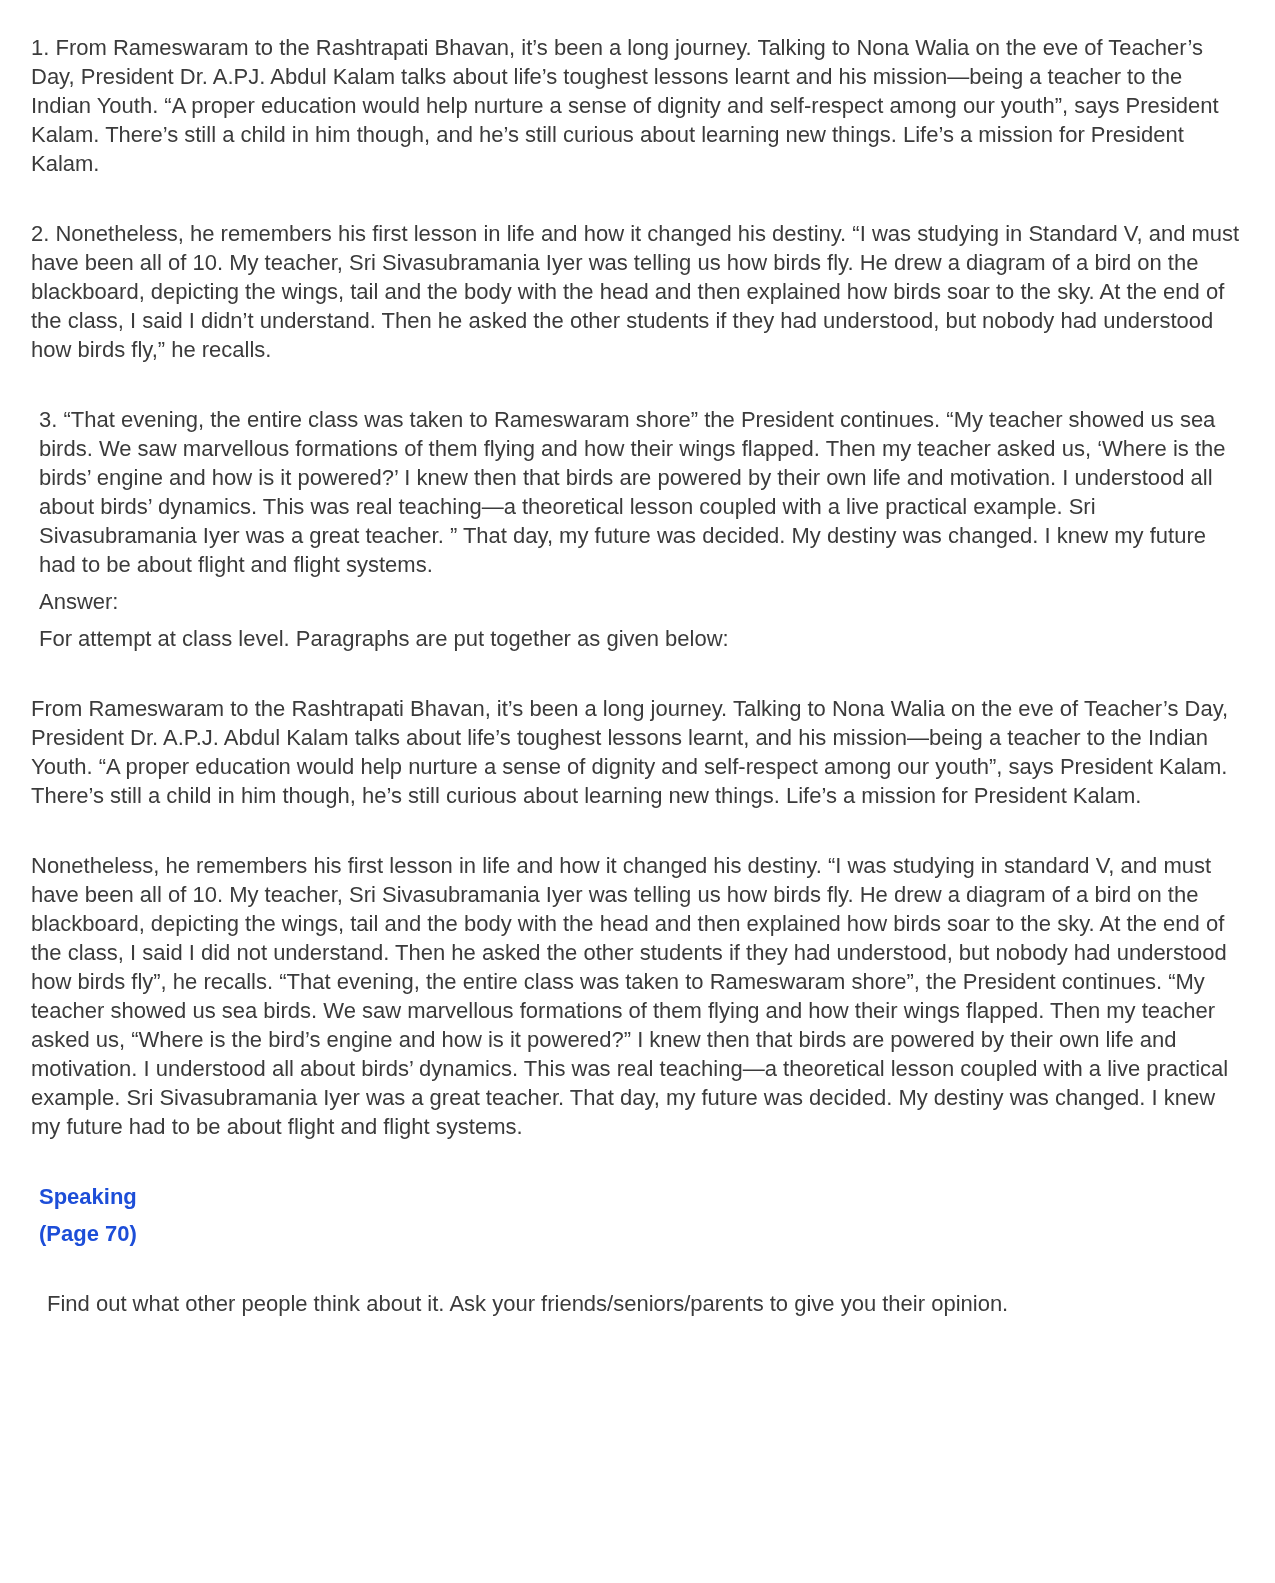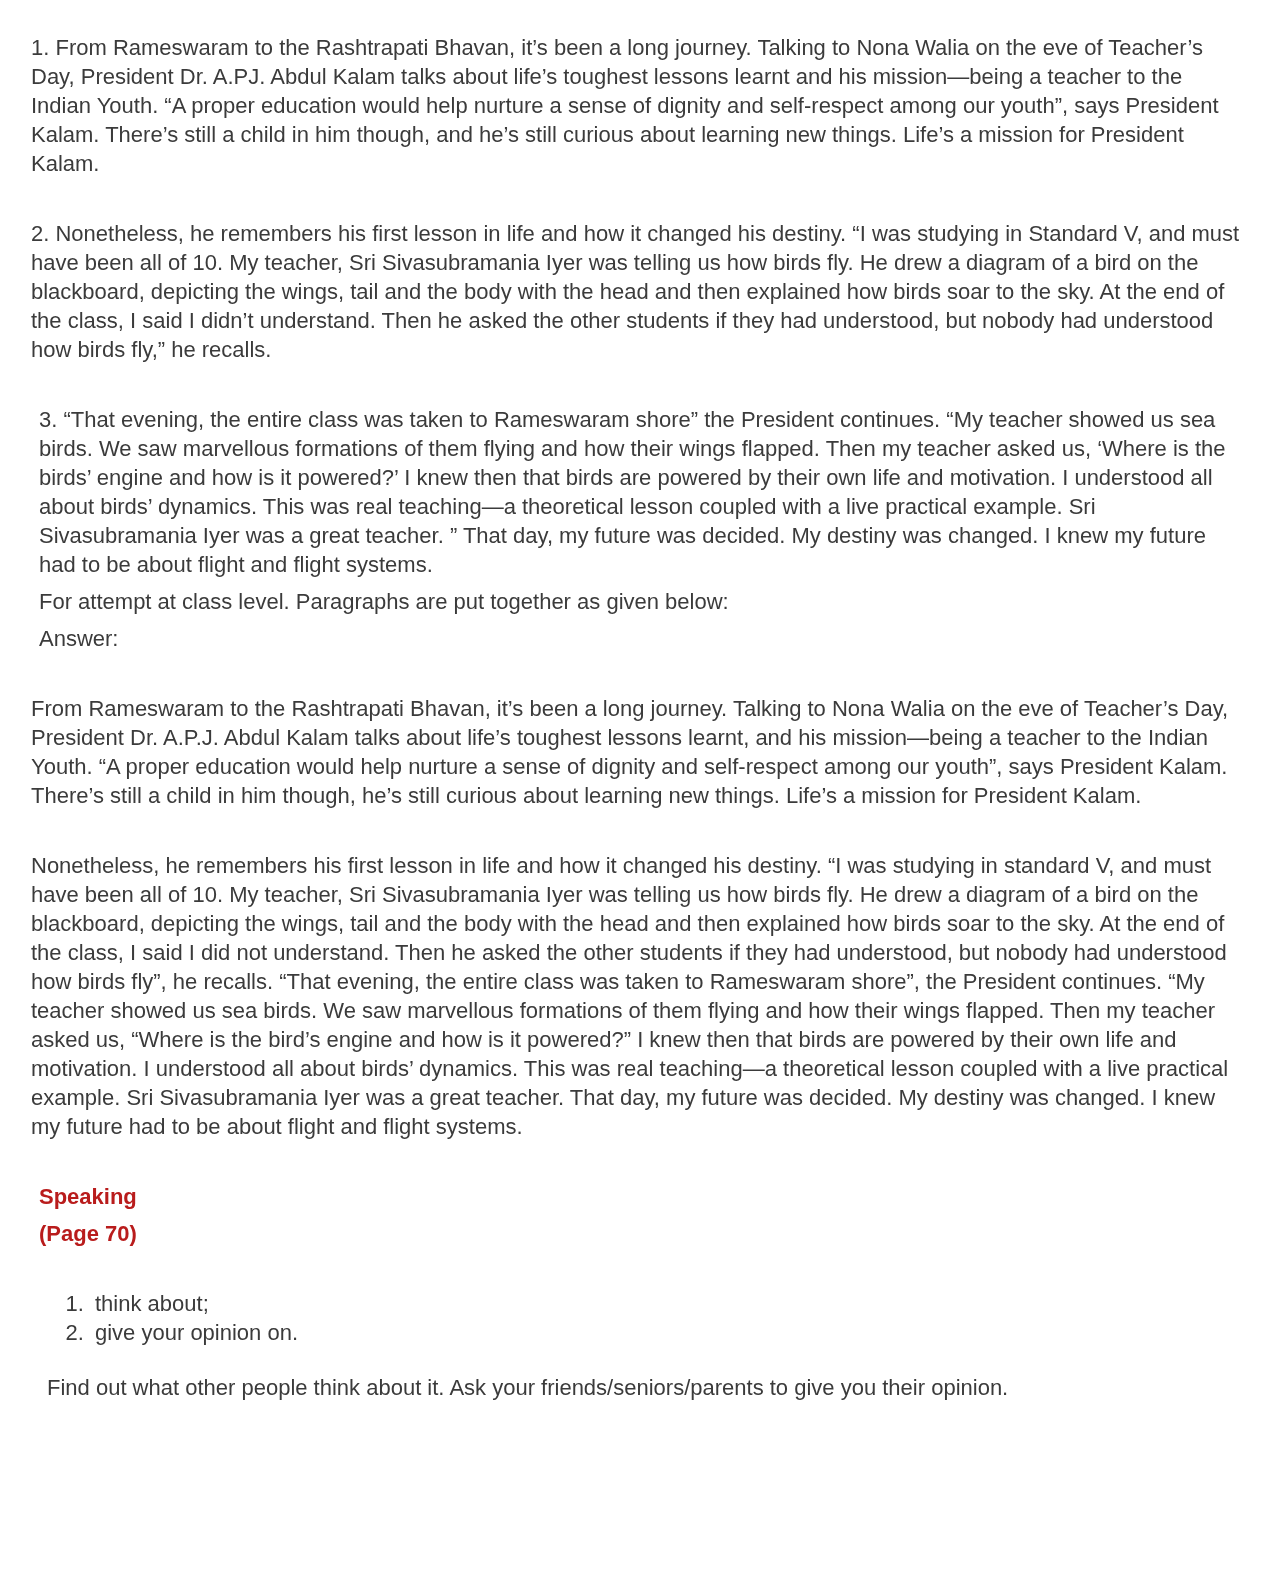--- a/index.html
+++ b/index.html
@@ -10,54 +10,50 @@
     padding: 33px 12px 24px 31px;
     font-family: "Liberation Sans", "DejaVu Sans", sans-serif;
     font-size: 22px;
     line-height: 29px;
     color: #3b3b3b;
     background: #ffffff;
   }
   .para { margin: 0 0 41px 0; }
   .block { margin: 0 0 41px 0; }
   .block div { margin: 8px; }
-  .speaking-heading div { font-weight: 700; color: #b91c1c; }
+  .speaking-heading div { font-weight: 700; color: #1d4ed8; }
   ol.topic-list {
     margin: 0 0 26px 0;
     padding: 0 0 0 59px;
   }
   ol.topic-list li { padding-left: 5px; }
   .closing { margin: 16px; }
 </style>
 </head>
 <body>
 
 <div class="page">
 
   <p class="para">1. From Rameswaram to the Rashtrapati Bhavan, it’s been a long journey. Talking to Nona Walia on the eve of Teacher’s Day, President Dr. A.PJ. Abdul Kalam talks about life’s toughest lessons learnt and his mission—being a teacher to the Indian Youth. “A proper education would help nurture a sense of dignity and self-respect among our youth”, says President Kalam. There’s still a child in him though, and he’s still curious about learning new things. Life’s a mission for President Kalam.</p>
 
   <p class="para">2. Nonetheless, he remembers his first lesson in life and how it changed his destiny. “I was studying in Standard V, and must have been all of 10. My teacher, Sri Sivasubramania Iyer was telling us how birds fly. He drew a diagram of a bird on the blackboard, depicting the wings, tail and the body with the head and then explained how birds soar to the sky. At the end of the class, I said I didn’t understand. Then he asked the other students if they had understood, but nobody had understood how birds fly,” he recalls.</p>
 
   <div class="block">
     <div>3. “That evening, the entire class was taken to Rameswaram shore” the President continues. “My teacher showed us sea birds. We saw marvellous formations of them flying and how their wings flapped. Then my teacher asked us, ‘Where is the birds’ engine and how is it powered?’ I knew then that birds are powered by their own life and motivation. I understood all about birds’ dynamics. This was real teaching—a theoretical lesson coupled with a live practical example. Sri Sivasubramania Iyer was a great teacher. ” That day, my future was decided. My destiny was changed. I knew my future had to be about flight and flight systems.</div>
+    <div>Answer:</div>
     <div>For attempt at class level. Paragraphs are put together as given below:</div>
-    <div>Answer:</div>
   </div>
 
 
   <p class="para">From Rameswaram to the Rashtrapati Bhavan, it’s been a long journey. Talking to Nona Walia on the eve of Teacher’s Day, President Dr. A.P.J. Abdul Kalam talks about life’s toughest lessons learnt, and his mission—being a teacher to the Indian Youth. “A proper education would help nurture a sense of dignity and self-respect among our youth”, says President Kalam. There’s still a child in him though, he’s still curious about learning new things. Life’s a mission for President Kalam.</p>
 
   <p class="para">Nonetheless, he remembers his first lesson in life and how it changed his destiny. “I was studying in standard V, and must have been all of 10. My teacher, Sri Sivasubramania Iyer was telling us how birds fly. He drew a diagram of a bird on the blackboard, depicting the wings, tail and the body with the head and then explained how birds soar to the sky. At the end of the class, I said I did not understand. Then he asked the other students if they had understood, but nobody had understood how birds fly”, he recalls. “That evening, the entire class was taken to Rameswaram shore”, the President continues. “My teacher showed us sea birds. We saw marvellous formations of them flying and how their wings flapped. Then my teacher asked us, “Where is the bird’s engine and how is it powered?” I knew then that birds are powered by their own life and motivation. I understood all about birds’ dynamics. This was real teaching—a theoretical lesson coupled with a live practical example. Sri Sivasubramania Iyer was a great teacher. That day, my future was decided. My destiny was changed. I knew my future had to be about flight and flight systems.</p>
 
   <div class="block speaking-heading">
     <div>Speaking</div>
     <div>(Page 70)</div>
   </div>
 
 
-  <ol class="topic-list">
-    <li>think about;</li>
-    <li>give your opinion on.</li>
-  </ol>
 
   <p class="para closing">Find out what other people think about it. Ask your friends/seniors/parents to give you their opinion.</p>
 
 </div>
 
 </body></html>

